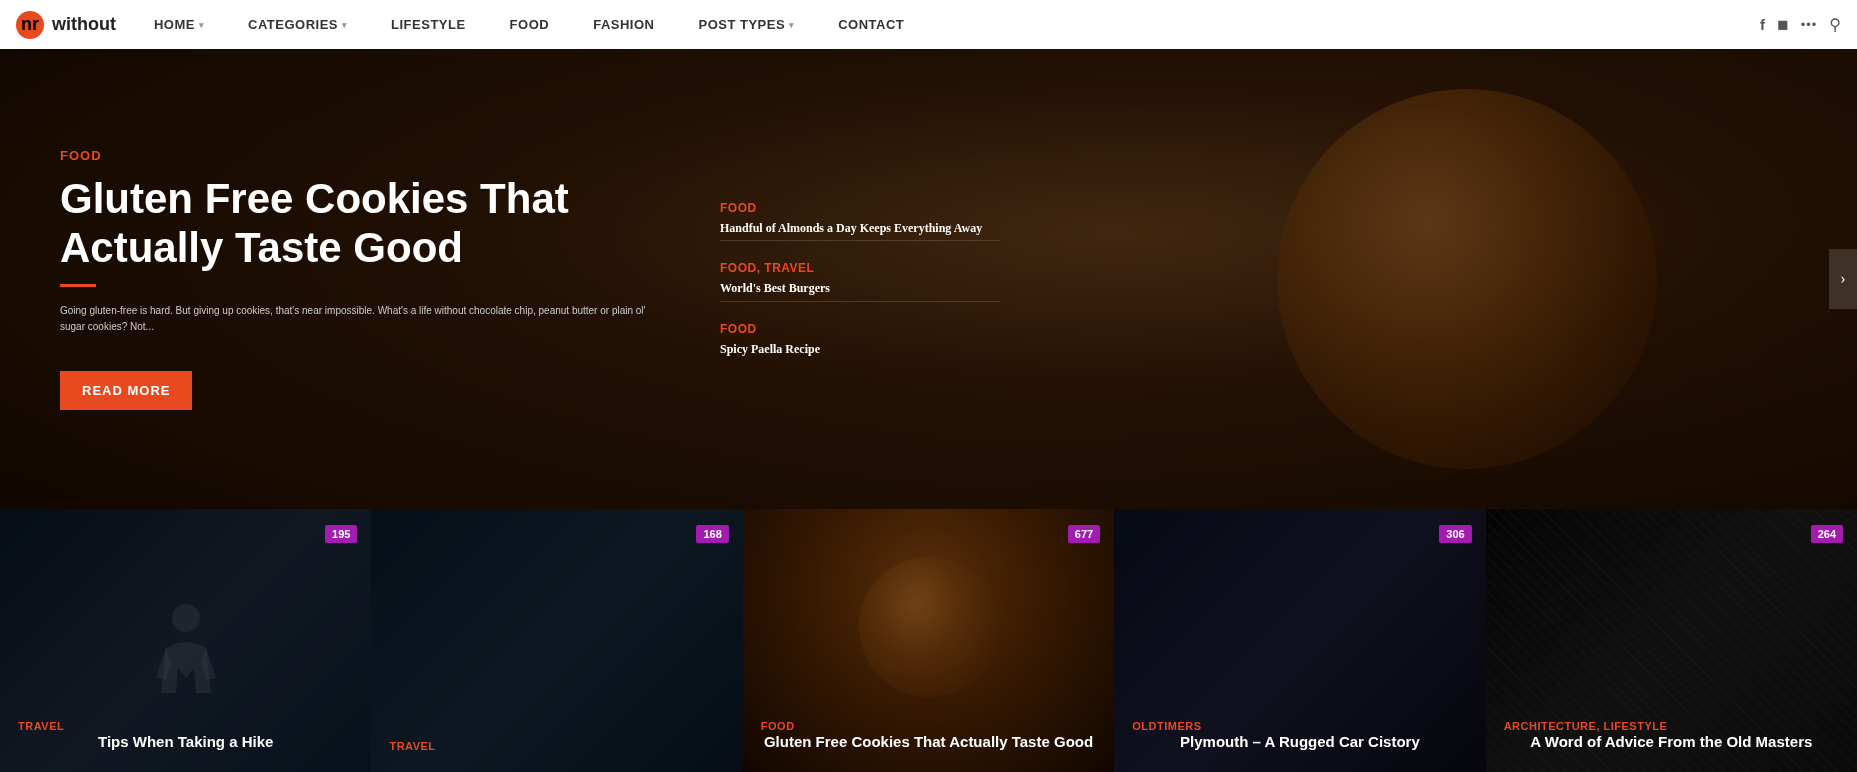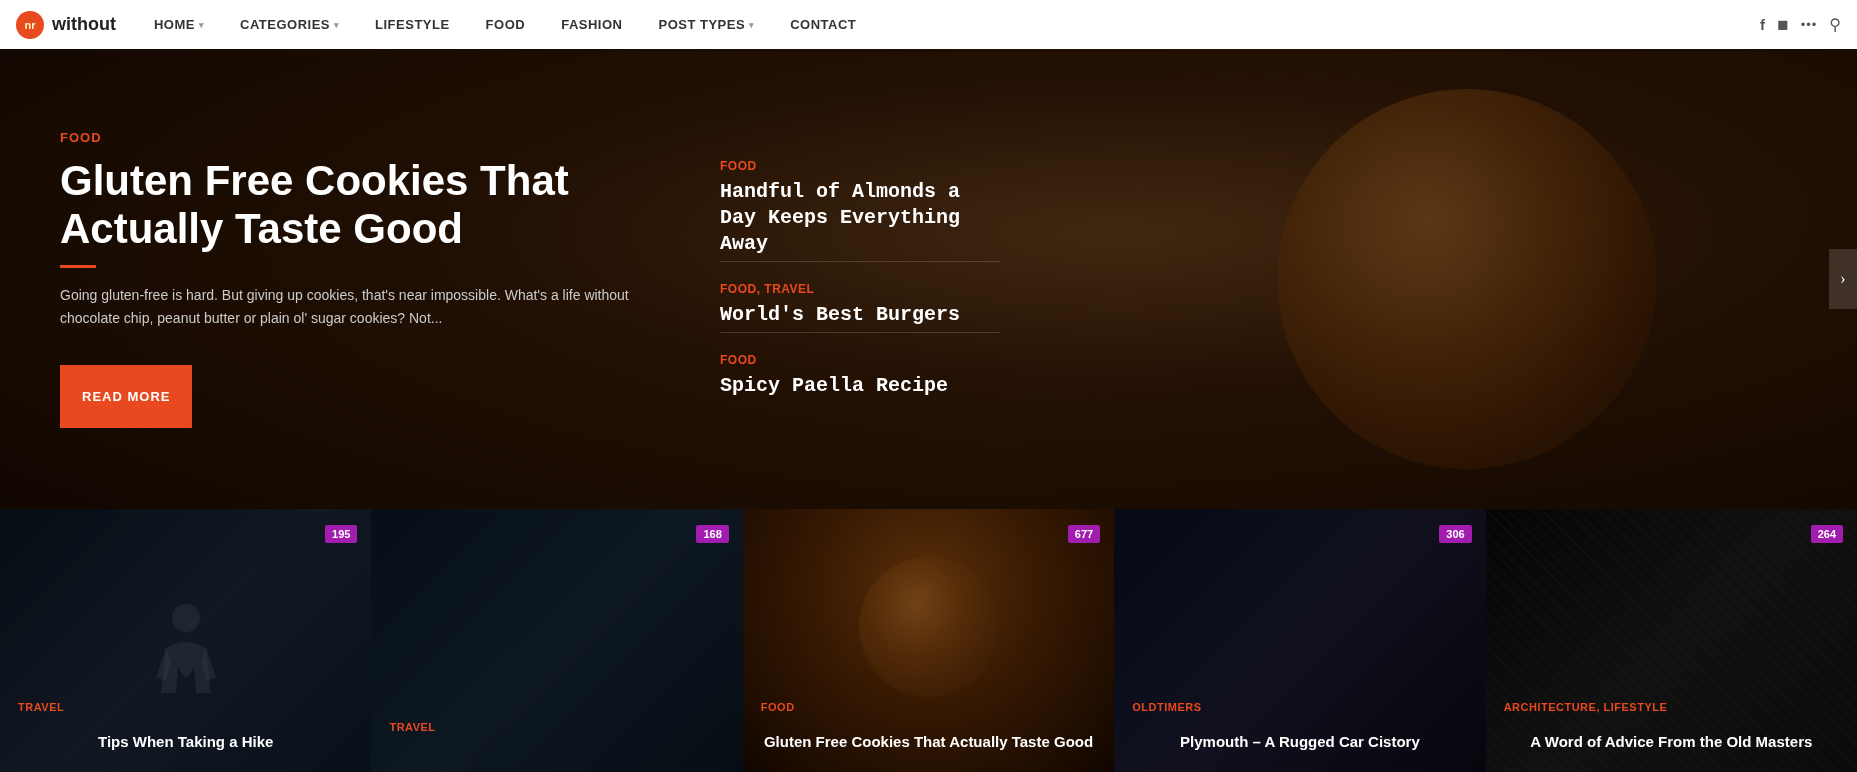--- a/index.html
+++ b/index.html
@@ -17,41 +17,41 @@
     }
     .nav-logo {
       display: flex;
       align-items: center;
       gap: 8px;
       text-decoration: none;
       margin-right: 20px;
     }
     .nav-logo-icon {
       background: #e8491e;
-      color: #fef9c3;
+      color: #000000;
       font-weight: bold;
-      font-size: 11px;
+      font-size: 18px;
       width: 28px;
       height: 28px;
       border-radius: 50%;
       display: flex;
       align-items: center;
       justify-content: center;
       font-family: sans-serif;
     }
     .nav-logo-text {
       font-size: 18px;
       font-weight: 700;
       color: #222;
       font-family: sans-serif;
     }
     .nav-items {
       display: flex;
       list-style: none;
-      gap: 0;
+      gap: 8px;
       flex: 1;
     }
     .nav-items li a {
       display: flex;
       align-items: center;
       gap: 4px;
       padding: 0 18px;
       height: 49px;
       font-size: 13px;
       font-weight: 600;
@@ -146,31 +146,31 @@
       margin-bottom: 10px;
       font-family: sans-serif;
     }
     .hero-divider {
       width: 36px;
       height: 3px;
       background: #e8491e;
       margin: 12px 0 16px 0;
     }
     .hero-excerpt {
-      font-size: 14px;
+      font-size: 10px;
       color: #ccc;
       line-height: 1.6;
       margin-bottom: 36px;
       font-family: sans-serif;
     }
     .hero-btn {
       background: #e8491e;
       color: #fff;
       border: none;
-      padding: 24px 22px;
+      padding: 12px 22px;
       font-size: 13px;
       font-weight: 700;
       letter-spacing: 1px;
       text-transform: uppercase;
       cursor: pointer;
       font-family: sans-serif;
     }
     .hero-sidebar {
       width: 280px;
       display: flex;
@@ -184,24 +184,24 @@
       font-size: 12px;
       font-weight: 600;
       text-transform: uppercase;
       letter-spacing: 0.5px;
       margin-bottom: 6px;
       font-family: sans-serif;
     }
     .hero-side-category.food { color: #e8491e; }
     .hero-side-category.food-travel { color: #e8491e; }
     .hero-side-title {
-      font-size: 20px;
-      font-weight: 700;
-      color: #fff;
-      font-family: Liberation Mono, monospace;
+      font-size: 12px;
+      font-weight: 700;
+      color: #fff;
+      font-family: Liberation Serif, serif;
       line-height: 1.3;
     }
     .hero-side-divider {
       width: 100%;
       height: 1px;
       background: rgba(255,255,255,0.15);
       margin-top: 4px;
     }
     .hero-arrow {
       position: absolute;
@@ -274,21 +274,21 @@
       height: 100%;
       display: flex;
       flex-direction: column;
       justify-content: flex-end;
     }
     .card-category {
       font-size: 11px;
       font-weight: 700;
       text-transform: uppercase;
       letter-spacing: 0.5px;
-      margin-bottom: 19px;
+      margin-bottom: 0;
       font-family: sans-serif;
     }
     .card-category.travel { color: #e8491e; }
     .card-category.food { color: #e8491e; }
     .card-category.oldtimers { color: #e8491e; }
     .card-category.arch-life { color: #e8491e; }
     .card-title {
       font-size: 15px;
       font-weight: 700;
       color: #fff;

